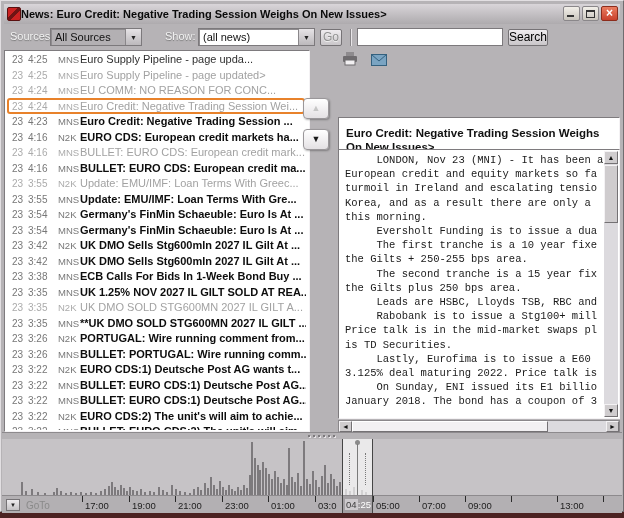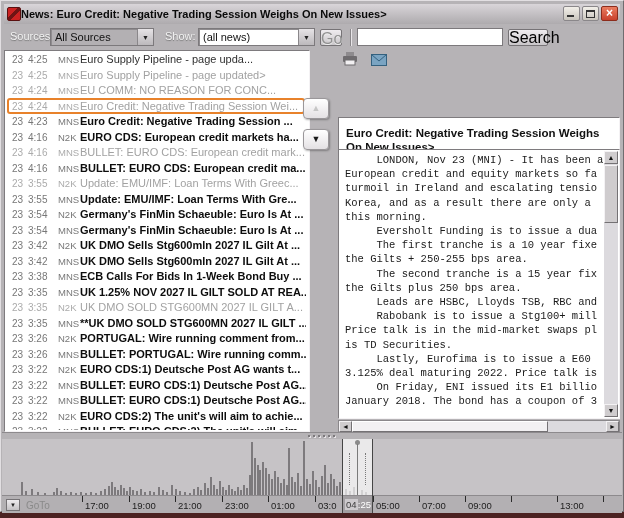--- a/index.html
+++ b/index.html
@@ -27,21 +27,21 @@
 
   
   .toolbar { position:absolute; left:1px; top:24px; right:1px; height:23px; background:#b6b3b6; }
   .tb-label { position:absolute; top:5px; font-size:11px; color:#f2f2f2; text-shadow:0 1px 1px #777; }
   .combo { position:absolute; top:3px; height:18px; border:1px solid #7c797c;
            box-shadow:inset 1px 1px 0 #8f8c8f; display:flex; align-items:center; }
   .combo .val { flex:1; font-size:11px; color:#111; padding-left:4px; white-space:nowrap; overflow:hidden; }
   .combo .drop { width:16px; height:100%; background:linear-gradient(#e6e3e6,#bcb9bc); border-left:1px solid #8a878a;
                  font-size:7px; color:#222; display:flex; align-items:center; justify-content:center; }
   .btn { position:absolute; top:4px; height:17px; background:linear-gradient(#efecef,#c9c6c9);
-         border:1px solid #767376; border-radius:2px; font-size:16px; text-align:center; }
+         border:1px solid #767376; border-radius:2px; font-size:12px; text-align:center; }
   .btn.disabled { color:#919191; text-shadow:0 1px 0 #eee; }
   .tb-sep { position:absolute; left:348px; top:4px; height:17px; width:2px;
             border-left:1px solid #8a878a; border-right:1px solid #e8e5e8; }
   .search-box { position:absolute; left:355px; top:3px; width:146px; height:18px; background:#fff;
                 border:1px solid #7c797c; font-size:11px; padding:0 3px; outline:none; }
 
   
   .sunken { border-top:1px solid #7e7b7e; border-left:1px solid #7e7b7e;
             border-bottom:1px solid #f4f2f4; border-right:1px solid #f4f2f4; background:#fff; }
 
@@ -138,21 +138,21 @@
           <div class="glyph-max"></div>
         </div>
       <div class="win-btn close">
           <div class="glyph-close">×</div>
         </div>
     </div>
   </div>
 
   <div class="toolbar">
     <span class="tb-label" style="left:8px">Sources:</span>
-    <div class="combo" style="left:48px;width:104px;background:#b3b0b3">
+    <div class="combo" style="left:48px;width:92px;background:#b3b0b3">
       <span class="val">All Sources</span>
       <span class="drop">▼</span>
     </div>
     <span class="tb-label" style="left:163px">Show:</span>
     <div class="combo" style="left:196px;width:117px;background:#fff">
       <span class="val">(all news)</span>
       <span class="drop">▼</span>
     </div>
     <div class="btn disabled" style="left:318px;width:22px">Go</div>
     <div class="tb-sep"></div>
@@ -356,21 +356,21 @@
         <div class="bline">     The first tranche is a 10 year fixe</div>
         <div class="bline">the Gilts + 250-255 bps area.</div>
         <div class="bline">     The second tranche is a 15 year fix</div>
         <div class="bline">the Gilts plus 250 bps area.</div>
         <div class="bline">     Leads are HSBC, Lloyds TSB, RBC and</div>
         <div class="bline">     Rabobank is to issue a Stg100+ mill</div>
         <div class="bline">Price talk is in the mid-market swaps pl</div>
         <div class="bline">is TD Securities.</div>
         <div class="bline">     Lastly, Eurofima is to issue a E60</div>
         <div class="bline">3.125% deal maturing 2022. Price talk is</div>
-        <div class="bline">     On Friday, ENI issued its E1 billio</div>
+        <div class="bline">     On Sunday, ENI issued its E1 billio</div>
         <div class="bline">January 2018. The bond has a coupon of 3</div>
       </div>
     <div class="vscroll">
       <div class="sb-btn sb-up">▲</div>
       <div class="vthumb"></div>
       <div class="sb-btn sb-down">▼</div>
     </div>
   </div>
 
   <div class="hscroll">

